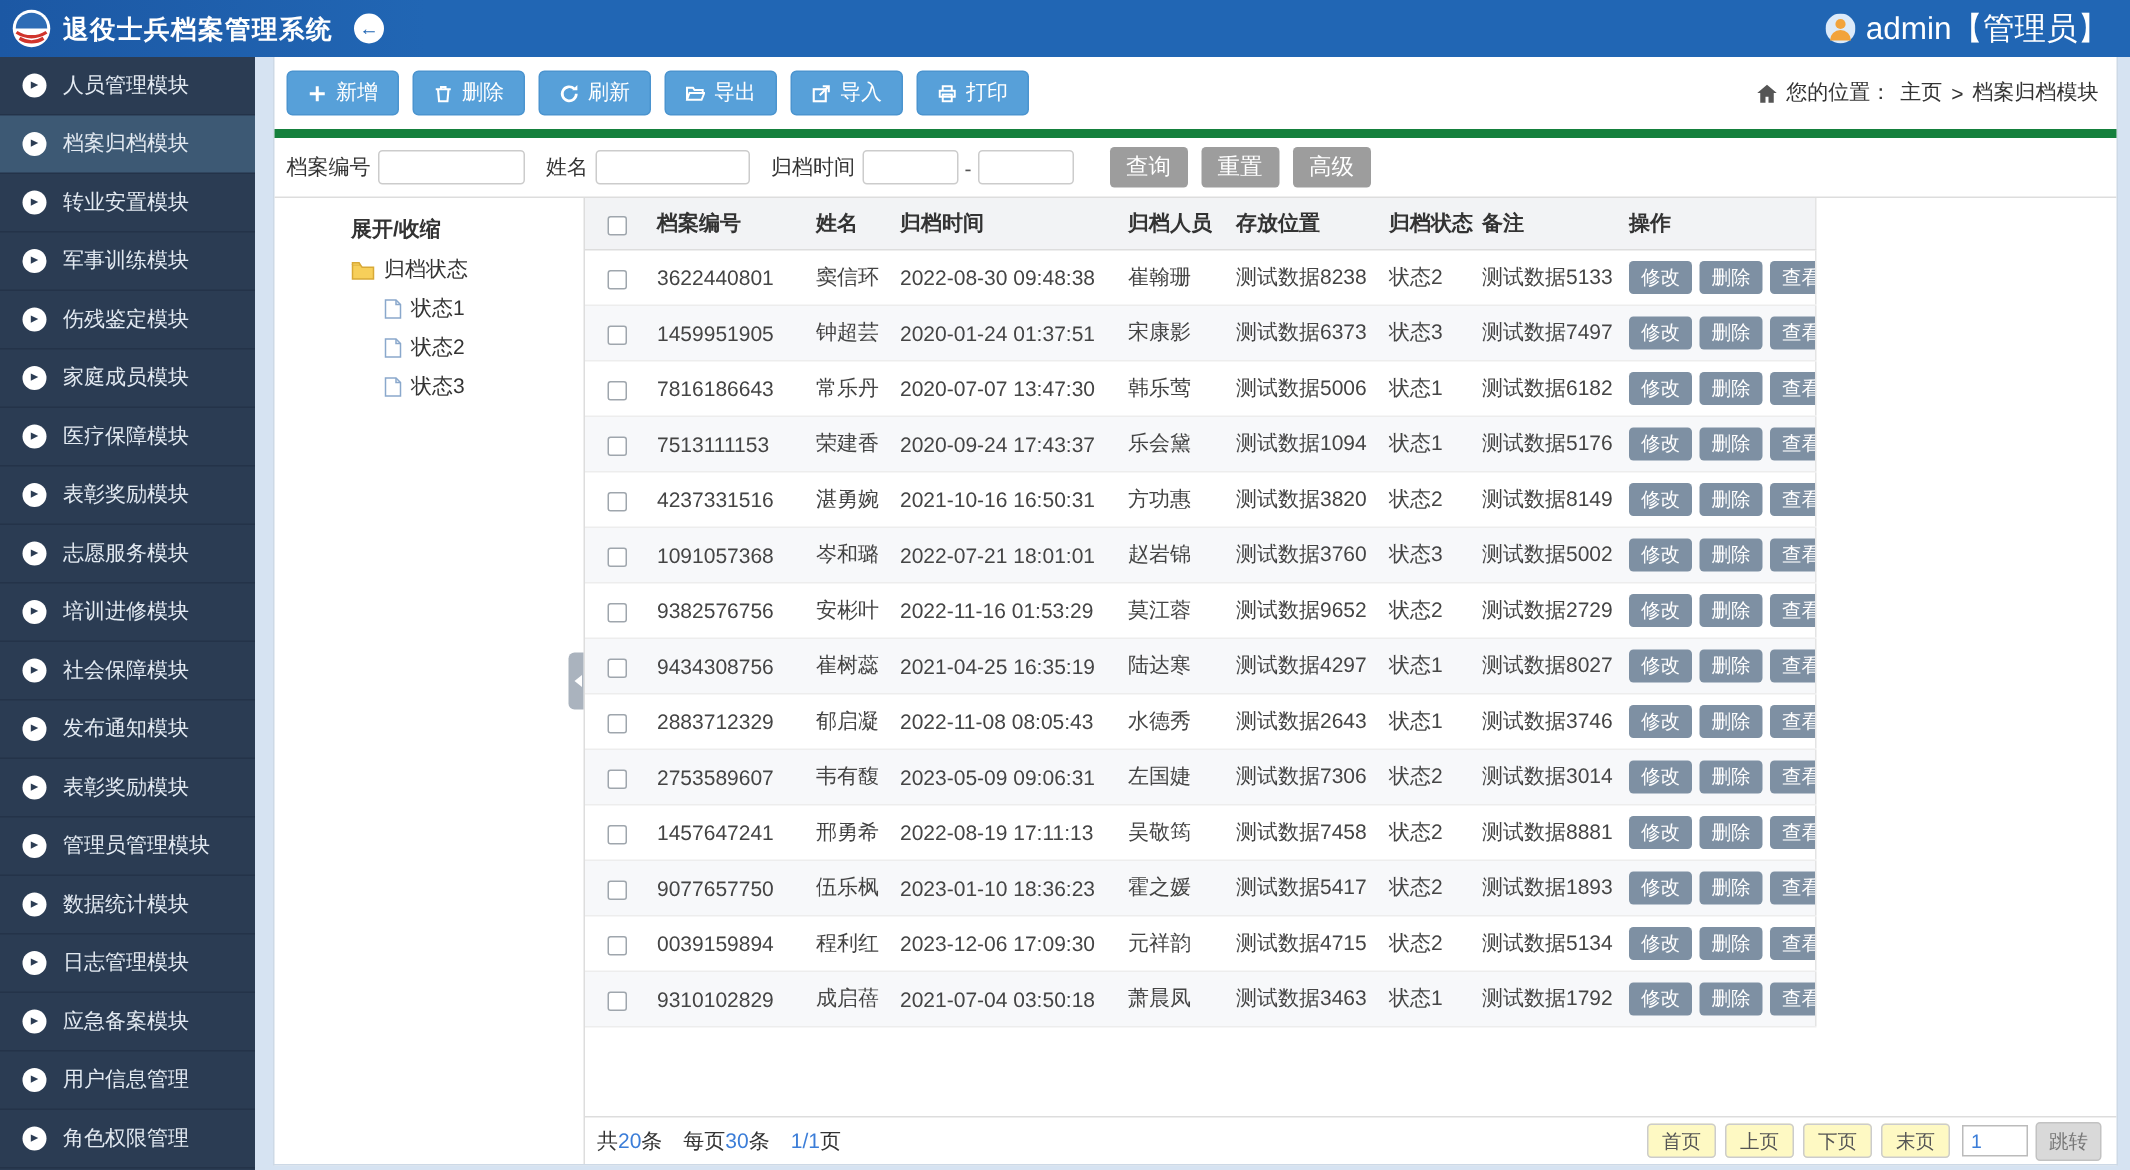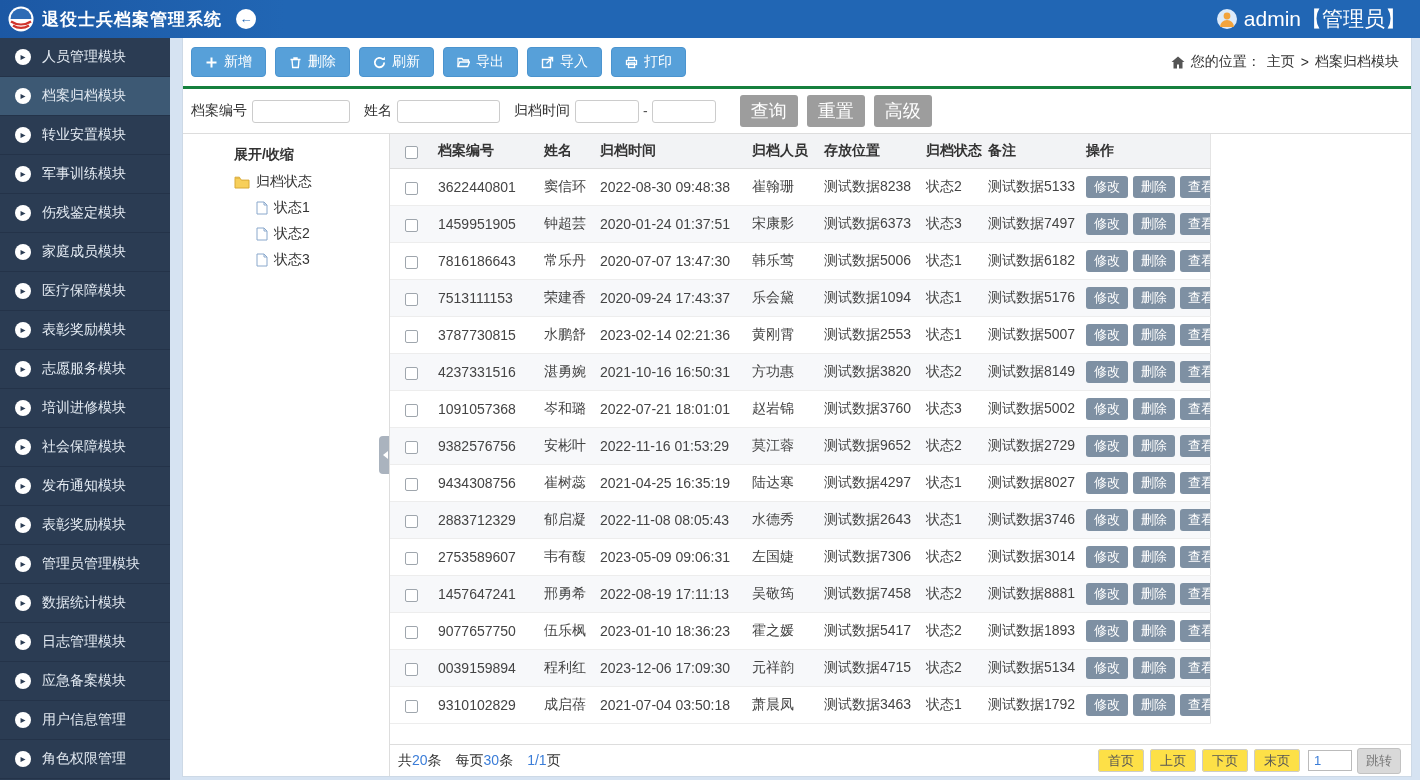--- a/index.html
+++ b/index.html
@@ -22,37 +22,37 @@
   .side-item { height:39px; display:flex; align-items:center; gap:11px; padding-left:15px;
                color:#e3eaf2; font-size:14px; border-bottom:1px solid #243349; cursor:pointer; }
   .side-item.active { background:#3d5974; }
   .side-ico { width:16px; height:16px; border-radius:50%; background:#fff; color:#2b3c53;
               font-size:10px; line-height:16px; text-align:center; flex:0 0 auto; }
 
   .content { flex:1; margin:0 8px 3px 12px; background:#fff; border:1px solid #cdd9e6;
              border-top:none; display:flex; flex-direction:column; min-width:0; }
 
   
-  .toolbar-band { display:flex; align-items:center; padding:9px 8px; border-bottom:3px solid #15803d; }
+  .toolbar-band { display:flex; align-items:center; padding:9px 8px; border-bottom:6px solid #15803d; }
   .tbtn { display:inline-flex; align-items:center; gap:6px; background:#57a0d9; border:1px solid #4b94cf;
           color:#fff; border-radius:4px; padding:5px 13px; font-size:14px; margin-right:9px; cursor:pointer; }
   .tbtn svg { display:block; }
   .breadcrumb { margin-left:auto; display:flex; align-items:center; gap:6px; font-size:14px; color:#333; padding-right:4px; }
   .crumb-link { cursor:pointer; }
 
   
   .filter-band { display:flex; align-items:center; padding:6px 8px; border-bottom:1px solid #ddd;
                  font-size:14px; color:#333; }
   .f-label { margin-right:5px; }
   .f-input { height:23px; border:1px solid #ccc; border-radius:3px; padding:0 5px; font-size:13px;
              color:#333; margin-right:14px; }
   .w95 { width:98px; } .w100 { width:103px; } .w62 { width:64px; margin-right:4px; }
   .dash { margin:0 4px 0 0; color:#555; }
   .gbtn { background:#9d9d9d; color:#fff; border:none; border-radius:3px; padding:4px 11px;
-          font-size:18px; margin-left:9px; cursor:pointer; }
+          font-size:15px; margin-left:9px; cursor:pointer; }
   .gbtn.first { margin-left:20px; }
 
   
   .main-row { flex:1; display:flex; min-height:0;padding-left:37px; }
   .tree-panel { width:170px; flex:0 0 auto; border-right:1px solid #ddd; position:relative;
                 padding:12px 0 0 14px; font-size:14px; color:#333; }
   .tree-toggle { font-weight:bold; cursor:pointer; margin-bottom:9px; }
   .tree-root { display:flex; align-items:center; gap:6px; cursor:pointer; margin-bottom:7px; }
   .tree-children { padding-left:22px; }
   .tree-child { display:flex; align-items:center; gap:6px; cursor:pointer; margin-bottom:7px; height:19px; }
@@ -76,21 +76,21 @@
          display:inline-block; vertical-align:middle; cursor:pointer; }
   .abtn { background:#7e90a3; color:#fff; border-radius:3px; padding:2px 8px; font-size:13px;
           margin-right:5px; display:inline-block; cursor:pointer; }
 
   
   .bottom-bar { border-top:1px solid #ddd; display:flex; align-items:center; padding:5px 10px 5px 8px;
                 font-size:14px; color:#333; height:32px; }
   .blue { color:#3b7dd8; }
   .pg-group { margin-right:14px; }
   .pg-right { margin-left:auto; display:flex; align-items:center; }
-  .pbtn { border:1px solid #ccc; background:#fde047; border-radius:3px; padding:3px 9px; font-size:13px;
+  .pbtn { border:1px solid #ccc; background:#fef9c3; border-radius:3px; padding:3px 9px; font-size:13px;
           color:#555; margin-left:6px; cursor:pointer; }
   .jump-input { width:44px; height:21px; border:1px solid #bbb; margin-left:8px; color:#3b7dd8;
                 padding:0 5px; font-size:13px; }
   .jump-btn { background:#d9d9d9; border:1px solid #c2c2c2; color:#777; border-radius:3px;
               padding:3px 8px; font-size:13px; margin-left:5px; cursor:pointer; }
 </style>
 </head>
 <body>
 
 <div class="topbar">
@@ -368,31 +368,20 @@
                   <td>荣建香</td>
                   <td>2020-09-24 17:43:37</td>
                   <td>乐会黛</td>
                   <td>测试数据1094</td>
                   <td>状态1</td>
                   <td>测试数据5176</td>
                   <td><span class="abtn">修改</span><span class="abtn">删除</span><span class="abtn">查看</span></td>
                 </tr>
                 <tr>
                   <td class="c"><span class="chk"></span></td>
-                  <td>3787730815</td>
-                  <td>水鹏舒</td>
-                  <td>2023-02-14 02:21:36</td>
-                  <td>黄刚霄</td>
-                  <td>测试数据2553</td>
-                  <td>状态1</td>
-                  <td>测试数据5007</td>
-                  <td><span class="abtn">修改</span><span class="abtn">删除</span><span class="abtn">查看</span></td>
-                </tr>
-                <tr>
-                  <td class="c"><span class="chk"></span></td>
                   <td>4237331516</td>
                   <td>湛勇婉</td>
                   <td>2021-10-16 16:50:31</td>
                   <td>方功惠</td>
                   <td>测试数据3820</td>
                   <td>状态2</td>
                   <td>测试数据8149</td>
                   <td><span class="abtn">修改</span><span class="abtn">删除</span><span class="abtn">查看</span></td>
                 </tr>
                 <tr>

